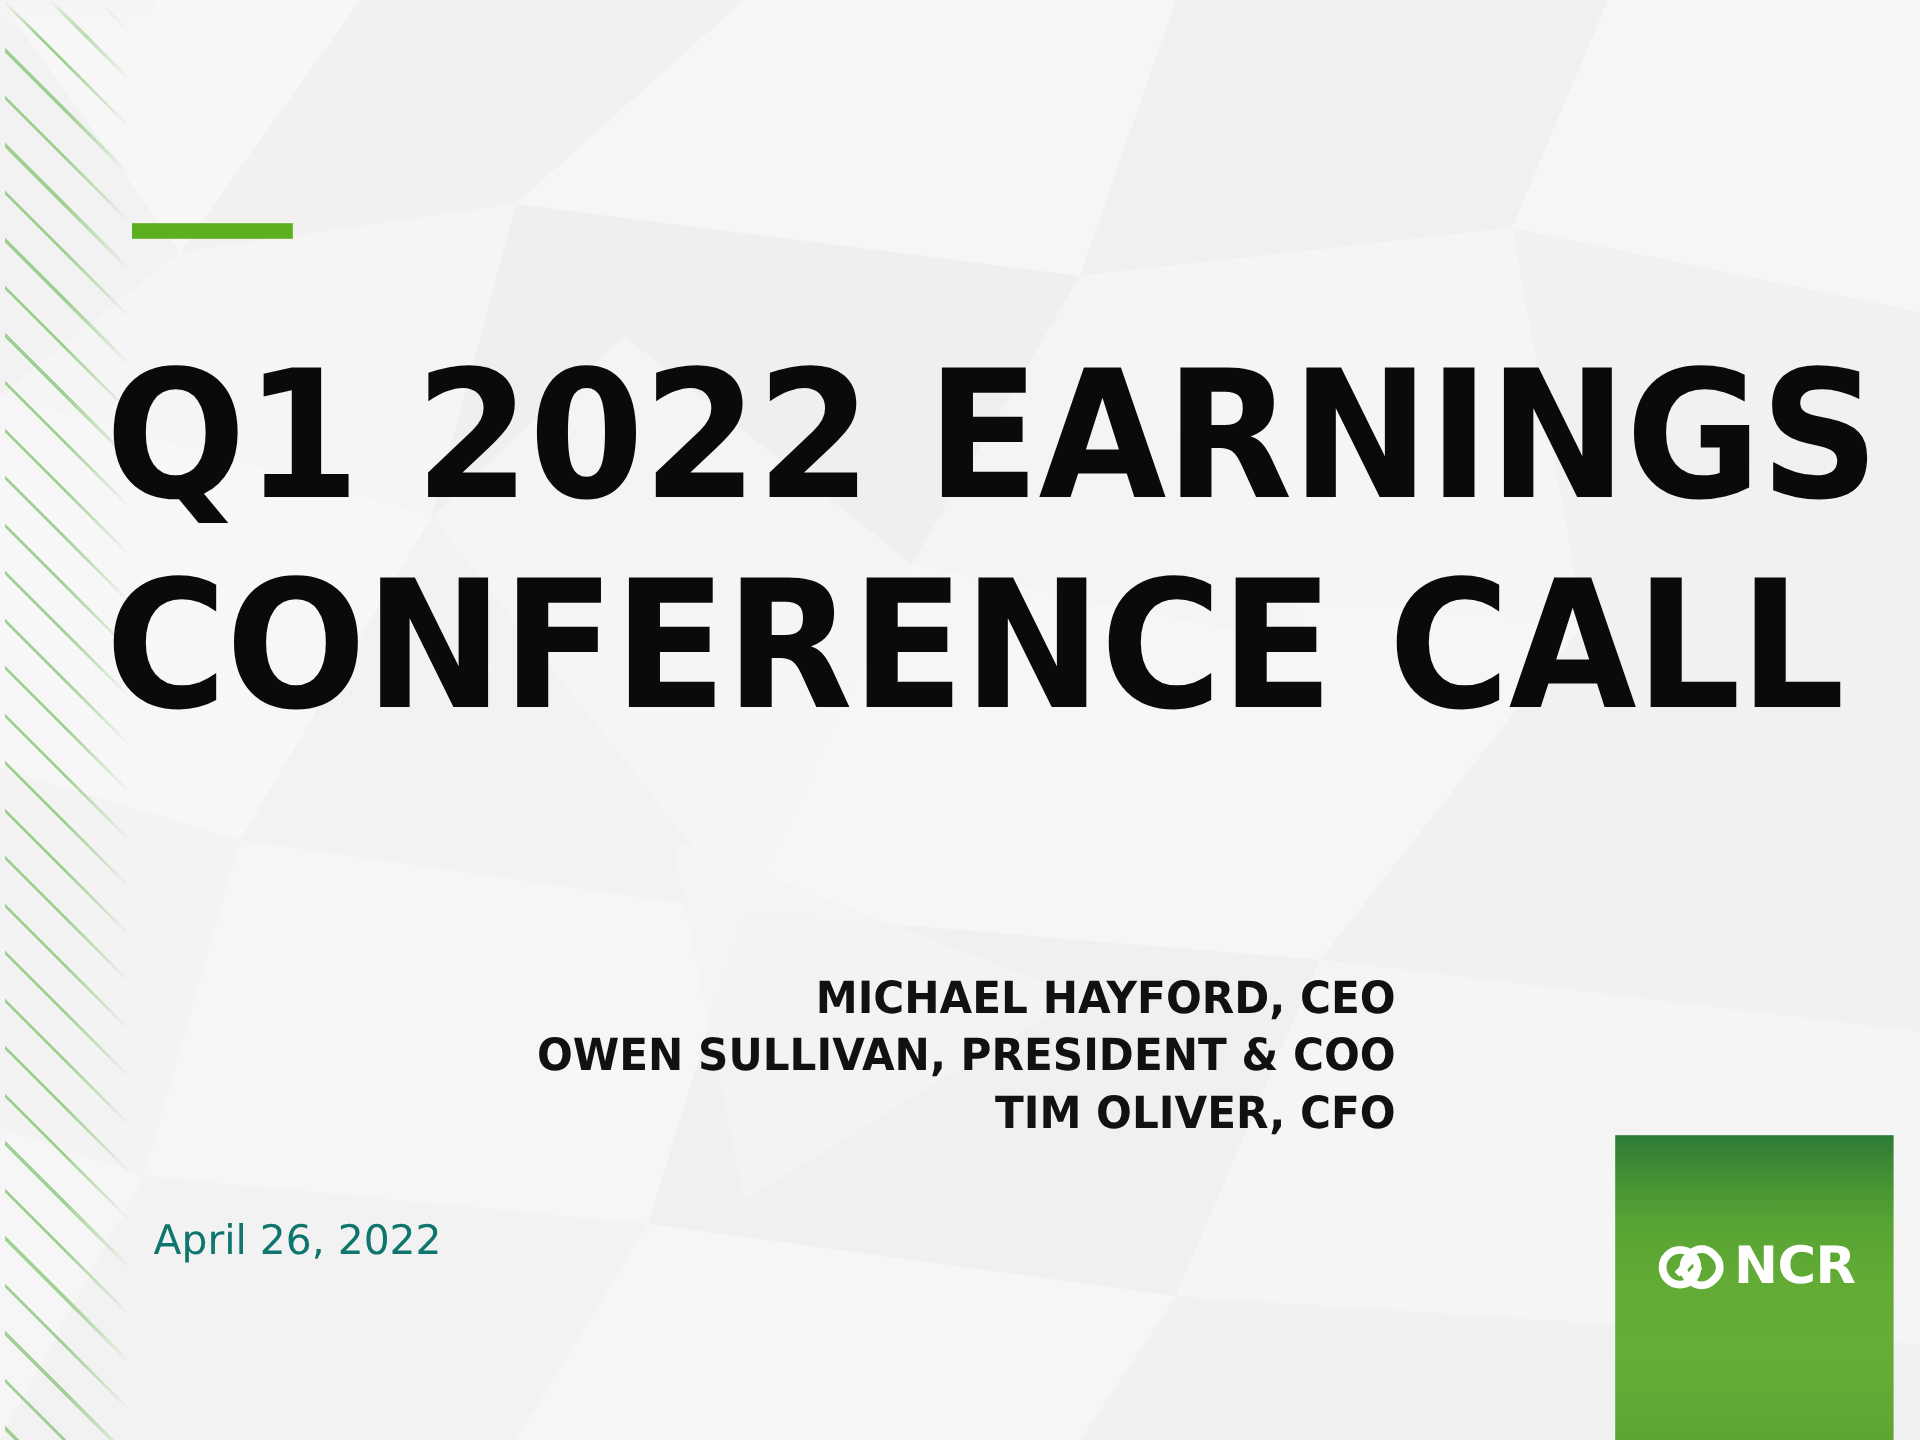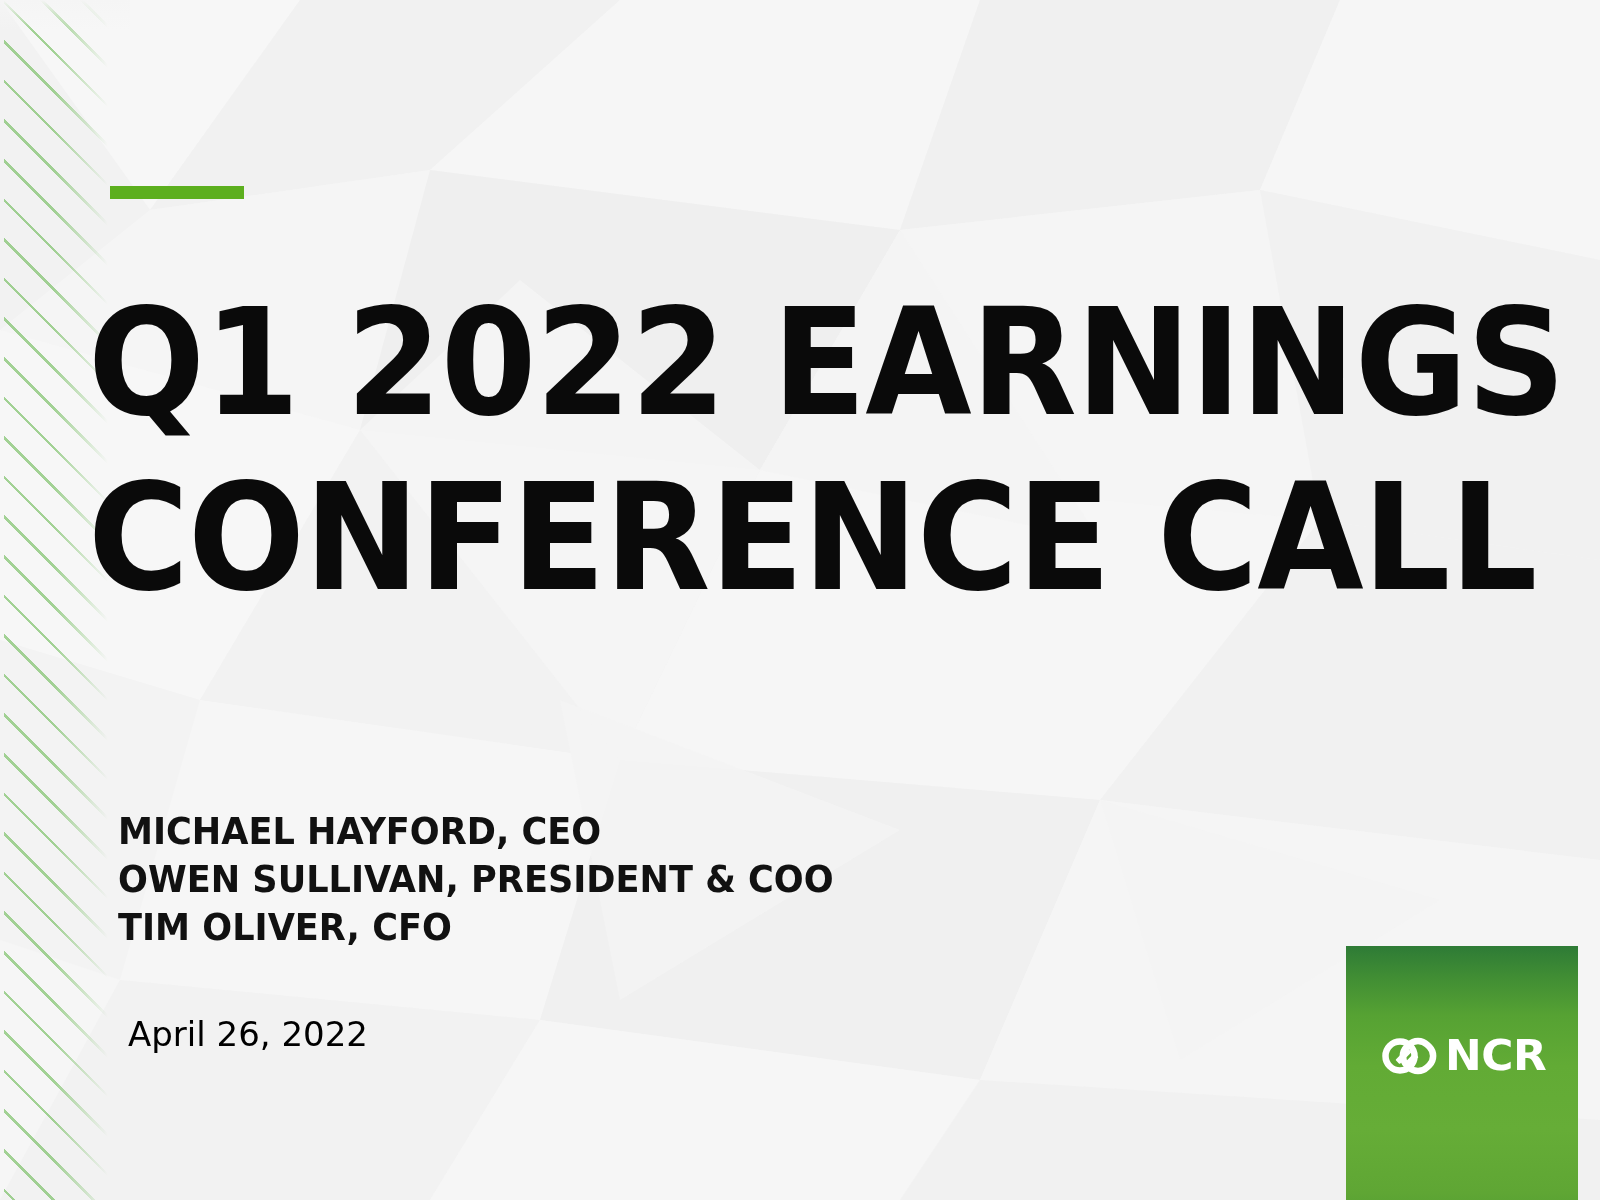--- a/index.html
+++ b/index.html
@@ -7,20 +7,21 @@
     padding: 0;
     background: #ffffff;
   }
   #slide {
     position: relative;
     width: 1600px;
     height: 1200px;
     overflow: hidden;
     background: #f4f4f4;
     font-family: "Liberation Sans", sans-serif;
+    text-align: right;
     -webkit-font-smoothing: antialiased;
   }
 
   
   #bg-polygons {
     position: absolute;
     inset: 0;
     width: 100%;
     height: 100%;
     display: block;
@@ -108,21 +109,21 @@
 
   
   #date-line {
     position: absolute;
     left: 128px;
     top: 1012px;
     font-family: "DejaVu Sans", "Liberation Sans", sans-serif;
     font-weight: 400;
     font-size: 34px;
     line-height: 44px;
-    color: #000000;
+    color: #0f766e;
     white-space: nowrap;
   }
 
   
   #logo-plate {
     position: absolute;
     left: 1346px;
     top: 946px;
     width: 232px;
     height: 316px;

